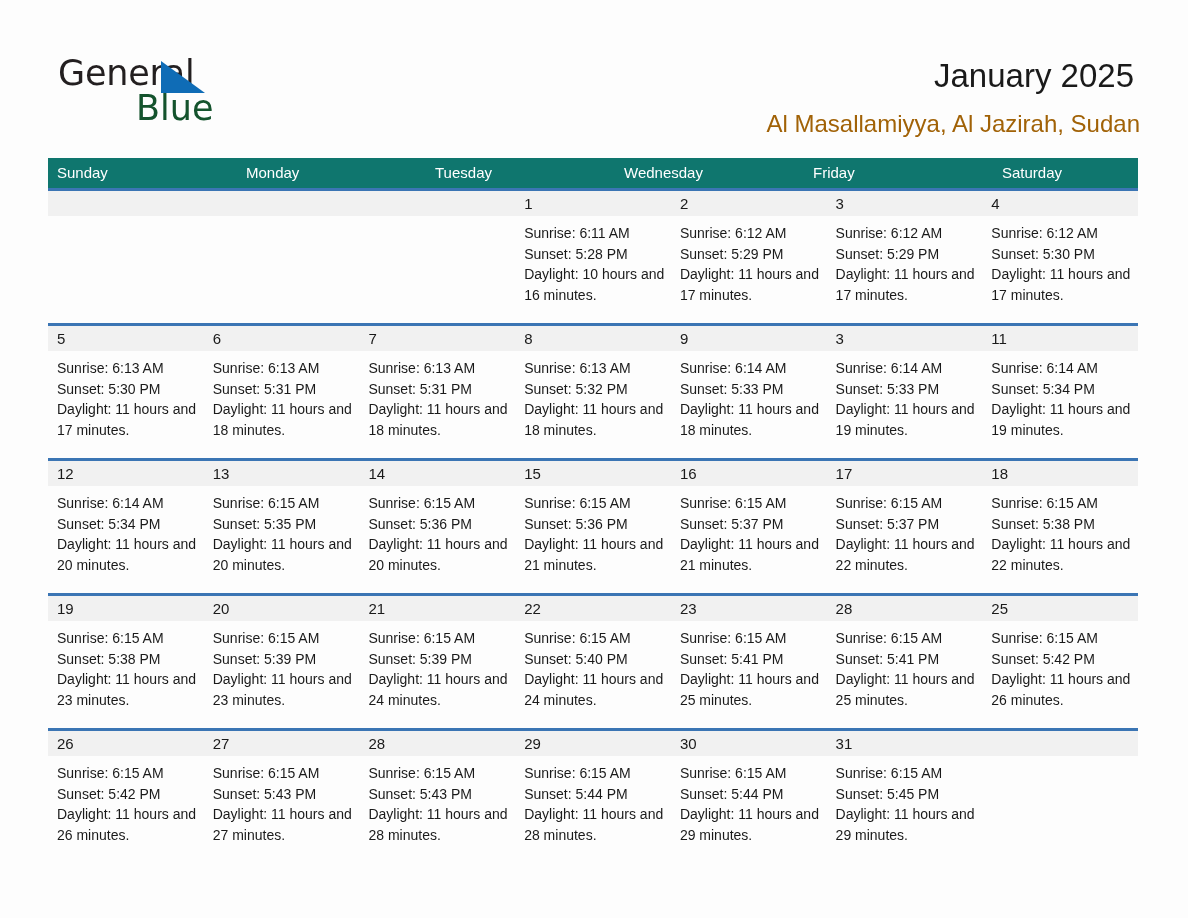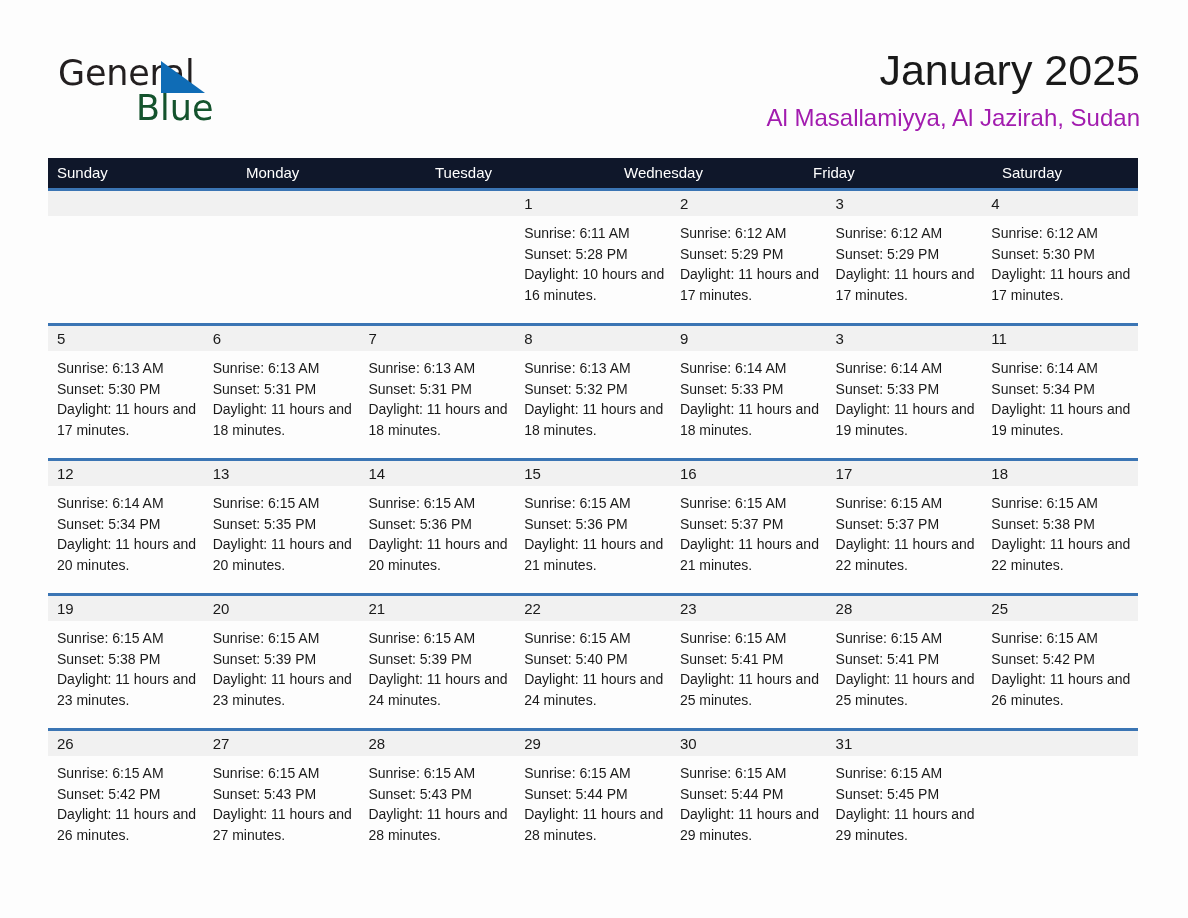--- a/index.html
+++ b/index.html
@@ -55,45 +55,45 @@
     font-weight: 400;
   }
 
   .titles {
     position: absolute;
     right: 0; top: 0;
     text-align: right;
     width: 760px;
   }
   .cal-title {
-    font-size: 43px;
+    font-size: 33px;
     line-height: 52px;
     color: #1a1a1a;
     font-weight: 400;
     letter-spacing: 0px;
-    margin: 0;
+    margin: 6px;
   }
   .cal-subtitle {
     font-size: 24px;
     line-height: 32px;
-    color: #a21caf;
+    color: #a16207;
     font-weight: 400;
     margin: 6px 0 8px 0;
   }
 
   
   .calendar {
     position: absolute;
     left: 48px;
     top: 158px;
     width: 1090px;
   }
   .dow-row {
     display: flex;
-    background: #0f172a;
+    background: #0f766e;
     height: 30px;
     gap: 44px;
   }
   .dow {
     flex: 1 1 0;
     color: #ffffff;
     font-size: 15px;
     line-height: 30px;
     padding-left: 9px;
     white-space: nowrap;

